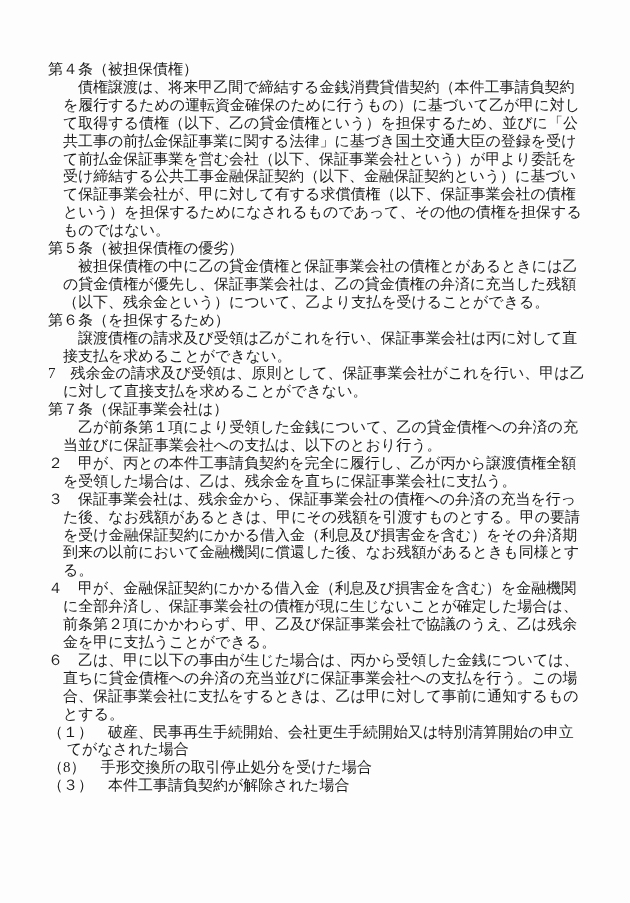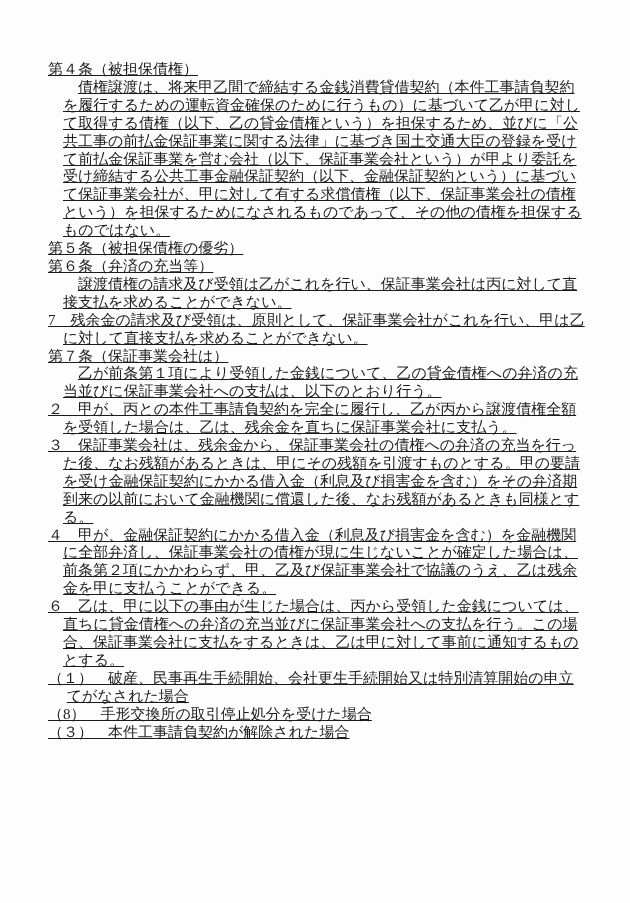--- a/index.html
+++ b/index.html
@@ -18,21 +18,20 @@
     font-size: 15px;
     line-height: 17.9px;
     padding: 61px 44px 0 48px;
     overflow: hidden;
   }
   .doc {
     width: 537px;
     text-align: left;
     line-break: strict;
     overflow-wrap: break-word;
-    text-decoration: underline;
   }
   .heading {
     text-indent: 0;
   }
   .clause.plain {
     padding-left: 1em;
     text-indent: 1em;
   }
   .clause.numbered {
     padding-left: 1em;
@@ -44,21 +43,22 @@
   }
 </style>
 </head>
 <body>
 
 <div class="page">
   <div class="doc">
       <div class="heading">第４条（被担保債権）</div>
       <div class="clause plain">債権譲渡は、将来甲乙間で締結する金銭消費貸借契約（本件工事請負契約を履行するための運転資金確保のために行うもの）に基づいて乙が甲に対して取得する債権（以下、乙の貸金債権という）を担保するため、並びに「公共工事の前払金保証事業に関する法律」に基づき国土交通大臣の登録を受けて前払金保証事業を営む会社（以下、保証事業会社という）が甲より委託を受け締結する公共工事金融保証契約（以下、金融保証契約という）に基づいて保証事業会社が、甲に対して有する求償債権（以下、保証事業会社の債権という）を担保するためになされるものであって、その他の債権を担保するものではない。</div>
       <div class="heading">第５条（被担保債権の優劣）</div>
-      <div class="heading">第６条（弁済の充当等）</div>
+      <div class="clause plain">被担保債権の中に乙の貸金債権と保証事業会社の債権とがあるときには乙の貸金債権が優先し、保証事業会社は、乙の貸金債権の弁済に充当した残額（以下、残余金という）について、乙より支払を受けることができる。</div>
+      <div class="heading">第６条（を担保するため）</div>
       <div class="clause plain">譲渡債権の請求及び受領は乙がこれを行い、保証事業会社は丙に対して直接支払を求めることができない。</div>
       <div class="clause numbered">7　残余金の請求及び受領は、原則として、保証事業会社がこれを行い、甲は乙に対して直接支払を求めることができない。</div>
       <div class="heading">第７条（保証事業会社は）</div>
       <div class="clause plain">乙が前条第１項により受領した金銭について、乙の貸金債権への弁済の充当並びに保証事業会社への支払は、以下のとおり行う。</div>
       <div class="clause numbered">２　甲が、丙との本件工事請負契約を完全に履行し、乙が丙から譲渡債権全額を受領した場合は、乙は、残余金を直ちに保証事業会社に支払う。</div>
       <div class="clause numbered">３　保証事業会社は、残余金から、保証事業会社の債権への弁済の充当を行った後、なお残額があるときは、甲にその残額を引渡すものとする。甲の要請を受け金融保証契約にかかる借入金（利息及び損害金を含む）をその弁済期到来の以前において金融機関に償還した後、なお残額があるときも同様とする。</div>
       <div class="clause numbered">４　甲が、金融保証契約にかかる借入金（利息及び損害金を含む）を金融機関に全部弁済し、保証事業会社の債権が現に生じないことが確定した場合は、前条第２項にかかわらず、甲、乙及び保証事業会社で協議のうえ、乙は残余金を甲に支払うことができる。</div>
       <div class="clause numbered">６　乙は、甲に以下の事由が生じた場合は、丙から受領した金銭については、直ちに貸金債権への弁済の充当並びに保証事業会社への支払を行う。この場合、保証事業会社に支払をするときは、乙は甲に対して事前に通知するものとする。</div>
       <div class="clause item">（１）　破産、民事再生手続開始、会社更生手続開始又は特別清算開始の申立てがなされた場合</div>
       <div class="clause item">（8）　手形交換所の取引停止処分を受けた場合</div>

